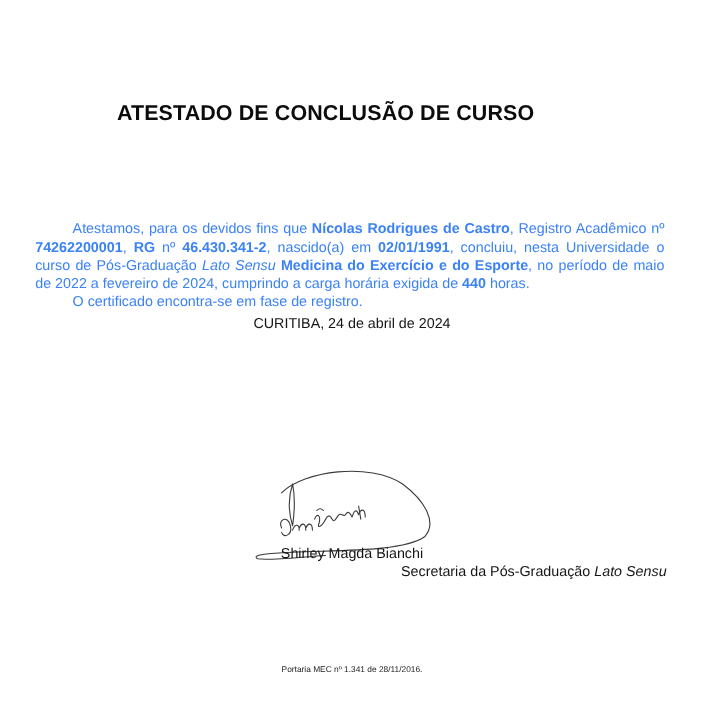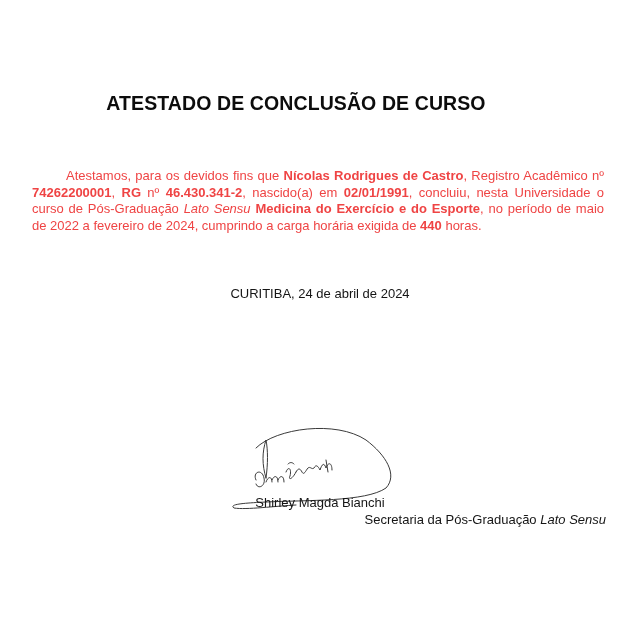--- a/index.html
+++ b/index.html
@@ -21,27 +21,27 @@
       left: 0;
       width: 592px;
       text-align: center;
       font-size: 19.5px;
       font-weight: bold;
       letter-spacing: 0.1px;
       color: #0c0c0c;
     }
     .body-text {
       position: absolute;
-      top: 168px;
+      top: 200px;
       left: 32px;
       width: 572px;
       font-size: 13px;
       line-height: 16.6px;
       text-align: justify;
-      color: #ef4444;
+      color: #3b82f6;
     }
     .body-text p {
       margin: 0;
       text-indent: 34px;
     }
     .body-text b { font-weight: bold; }
     .body-text i { font-style: italic; }
     .place-date {
       position: absolute;
       top: 286px;
@@ -92,20 +92,21 @@
     }
     .footer div { margin: 0; }
   </style>
 </head>
 <body>
 
 <div class="title">ATESTADO DE CONCLUSÃO DE CURSO</div>
 
 <div class="body-text">
   <p><span>Atestamos, para os devidos fins que </span><b>Nícolas Rodrigues de Castro</b><span>, Registro Acadêmico nº </span><b>74262200001</b><span>, </span><b>RG</b><span> nº </span><b>46.430.341-2</b><span>, nascido(a) em </span><b>02/01/1991</b><span>, concluiu, nesta Universidade o curso de Pós-Graduação </span><i>Lato Sensu</i><span> </span><b>Medicina do Exercício e do Esporte</b><span>, no período de maio de 2022 a fevereiro de 2024, cumprindo a carga horária exigida de </span><b>440</b><span> horas.</span></p>
+  <p>O certificado encontra-se em fase de registro.</p>
 </div>
 
 <div class="place-date">CURITIBA, 24 de abril de 2024</div>
 
 <div class="signature">
   <svg width="200" height="100" viewBox="0 0 200 100" xmlns="http://www.w3.org/2000/svg">
     <g fill="none" stroke="#3a3a3a" stroke-width="1" stroke-linecap="round" stroke-linejoin="round">
 
       <path d="M30 28 C 50 8, 110 0, 140 20 C 160 35, 172 55, 160 68 C 140 82, 80 80, 40 82 C 20 83, 2 84, 8 88 C 20 90, 50 86, 70 85"></path>
 
@@ -119,13 +120,14 @@
       <path d="M70 52 C 72 48, 74 48, 76 52 C 78 56, 80 50, 82 48 C 84 46, 86 50, 88 48 C 90 44, 92 46, 94 50 C 96 44, 98 42, 100 48 C 102 42, 106 42, 106 50"></path>
       <path d="M100 40 L 102 52"></path>
     </g>
   </svg>
 </div>
 
 <div class="signer-name">Shirley Magda Bianchi</div>
 <div class="signer-role"><span>Secretaria da Pós-Graduação </span><i>Lato Sensu</i></div>
 
 <div class="footer">
+  <div>Portaria MEC nº 1.341 de 28/11/2016.</div>
 </div>
 
 </body></html>

